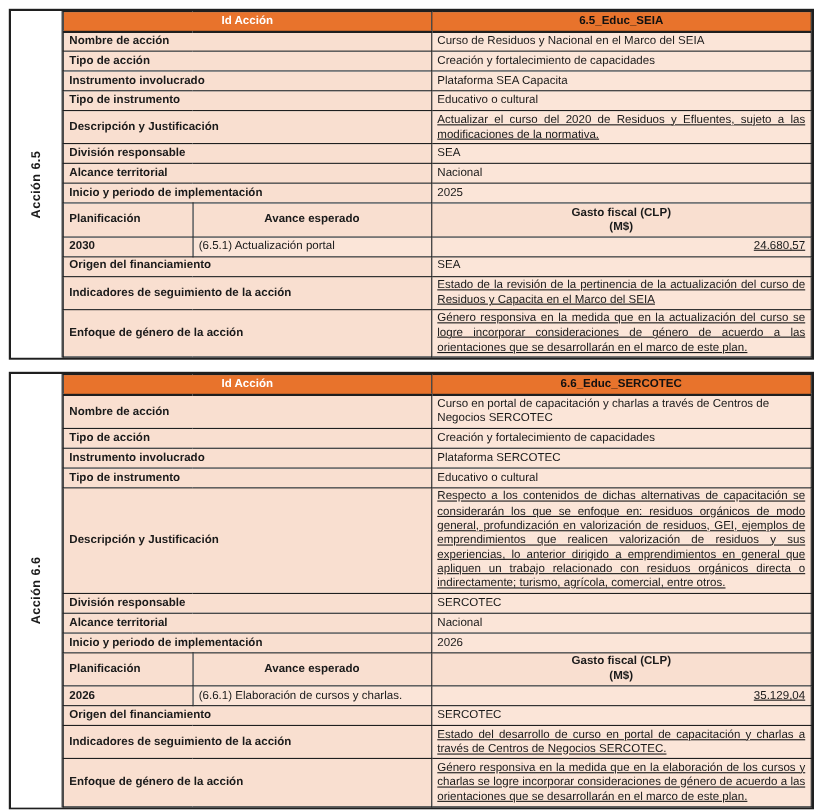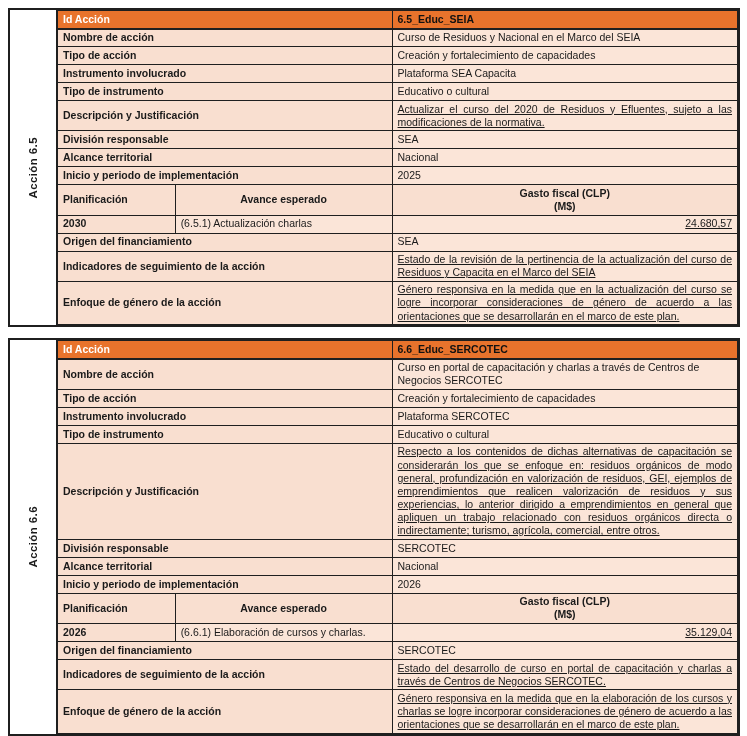--- a/index.html
+++ b/index.html
@@ -51,21 +51,21 @@
     padding:1.5px 5px;
     font-size:10.5px;
     line-height:1.25;
     vertical-align:middle;
     height:18px;
     overflow:hidden;
   }
   td.lbl{font-weight:bold;background:var(--peach-lbl);}
   td.val{background:var(--peach-val);}
   tr.hdr-row td{border-bottom-width:2px;}
-  td.orange{background:var(--orange);}
+  td.orange{background:var(--orange);text-align:center;}
   td.id-label{color:#ffffff;}
   td.id-value{color:#111111;font-weight:bold;margin-top:40px;}
   td.center{text-align:center;}
   td.num{text-align:right;text-decoration:underline;}
   td.bold{font-weight:normal;}
   td.just{text-align:justify;text-decoration:underline;}
 </style>
 </head>
 <body>
 
@@ -121,21 +121,21 @@
           <tr>
             <td class="lbl">Planificación</td>
             <td class="lbl center">Avance esperado</td>
             <td class="lbl center">
               <div>Gasto fiscal (CLP)</div>
               <div>(M$)</div>
             </td>
           </tr>
           <tr>
             <td class="lbl">2030</td>
-            <td class="val">(6.5.1) Actualización charlas</td>
+            <td class="val">(6.5.1) Actualización portal</td>
             <td class="val num">24.680,57</td>
           </tr>
           <tr>
             <td class="lbl" colspan="2">Origen del financiamiento</td>
             <td class="val">SEA</td>
           </tr>
           <tr>
             <td class="lbl" colspan="2">Indicadores de seguimiento de la acción</td>
             <td class="val just">Estado de la revisión de la pertinencia de la actualización del curso de Residuos y Capacita en el Marco del SEIA</td>
           </tr>

